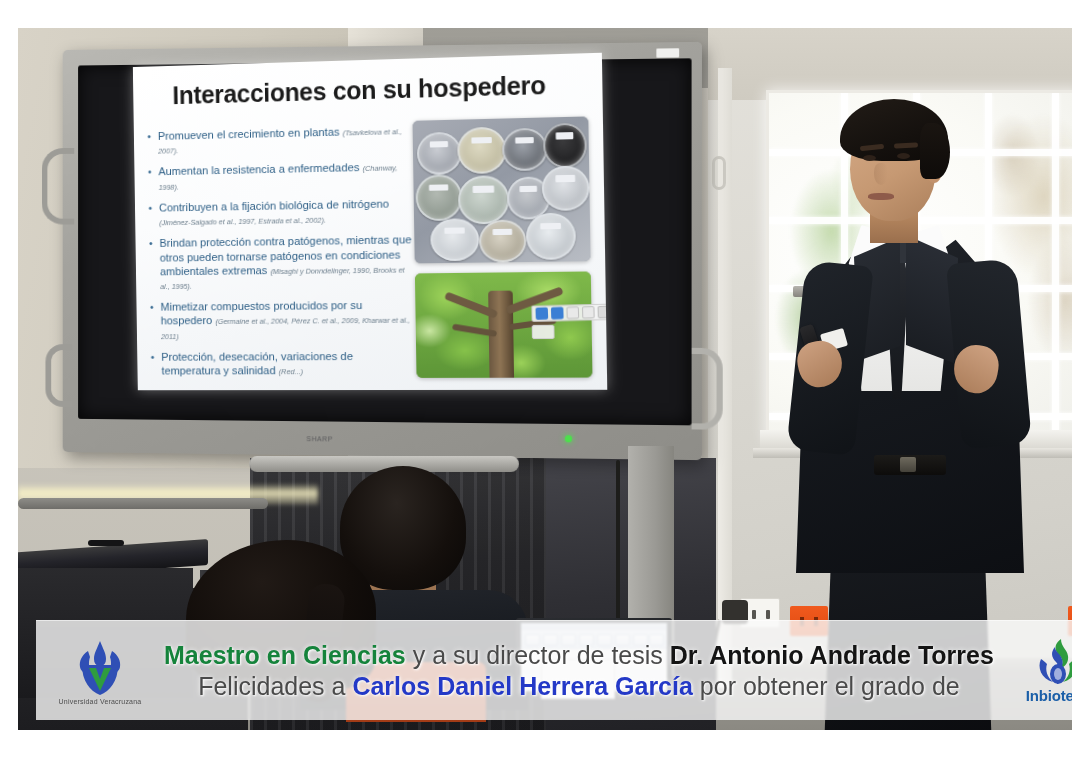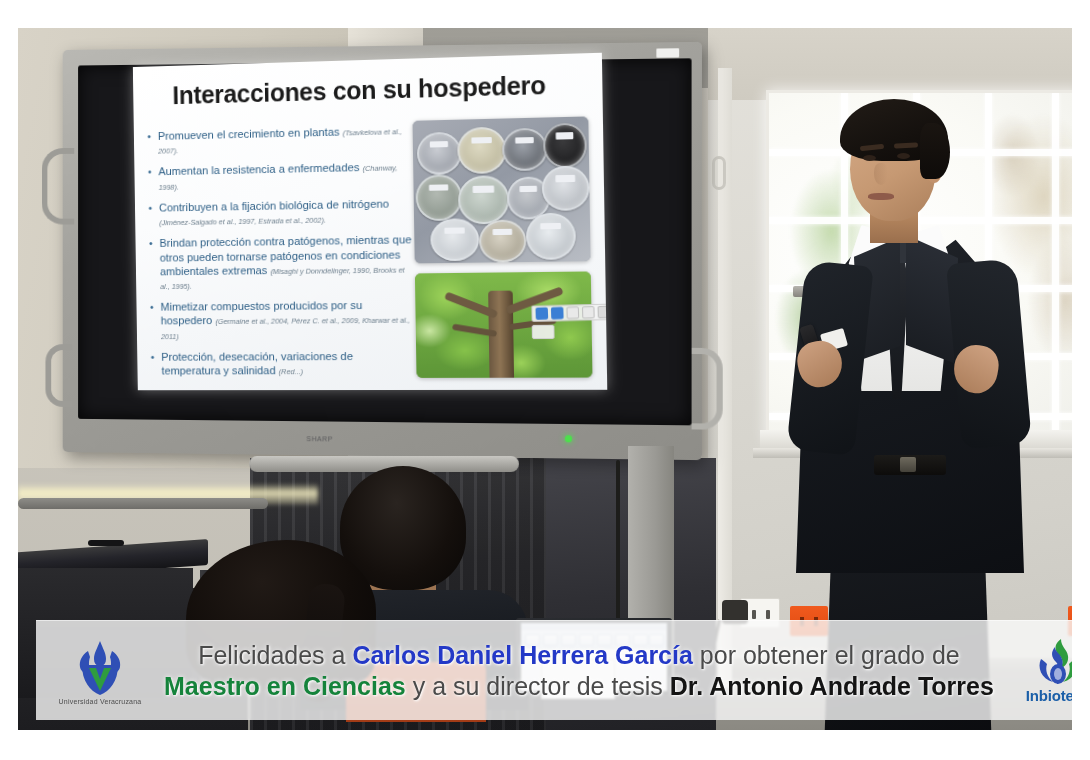--- a/index.html
+++ b/index.html
@@ -804,22 +804,22 @@
           <path d="M32 2 C29 10 26 14 26 20 C26 24 28 26 30 27 L34 27 C36 26 38 24 38 20 C38 14 35 10 32 2 Z" fill="#2f4fb5"></path>
           <path d="M20 12 C14 16 11 22 12 28 C13 33 18 36 24 34 C21 30 20 24 22 18 Z" fill="#2f4fb5"></path>
           <path d="M44 12 C50 16 53 22 52 28 C51 33 46 36 40 34 C43 30 44 24 42 18 Z" fill="#2f4fb5"></path>
           <path d="M14 26 C14 42 22 52 32 56 C42 52 50 42 50 26 Z" fill="#2f4fb5"></path>
           <path d="M21 29 L32 52 L43 29 L36 29 L32 40 L28 29 Z" fill="#2f9c3f"></path>
         </svg>
         <span class="uv-caption">Universidad Veracruzana</span>
       </div>
 
       <div class="banner-text">
+        <div class="bline bline2"><span class="t-green">Maestro en Ciencias</span><span class="t-dark"> y a su director de tesis </span><span class="t-black">Dr. Antonio Andrade Torres</span></div>
         <div class="bline bline1"><span class="t-dark">Felicidades a </span><span class="t-blue">Carlos Daniel Herrera García</span><span class="t-dark"> por obtener el grado de</span></div>
-        <div class="bline bline2"><span class="t-green">Maestro en Ciencias</span><span class="t-dark"> y a su director de tesis </span><span class="t-black">Dr. Antonio Andrade Torres</span></div>
       </div>
 
       <div class="logo-inb">
         <svg width="54" height="52" viewBox="0 0 54 52">
           <path d="M30 2 C22 8 24 14 28 18 C32 22 33 27 28 32 C33 31 38 26 37 19 C36 12 30 10 30 2 Z" fill="#2f9c3f"></path>
           <path d="M24 10 C19 16 21 21 25 25 C28 28 28 32 25 36 C30 34 33 28 31 22 C29 16 24 15 24 10 Z" fill="#2f4fb5"></path>
           <path d="M10 22 C6 30 10 42 22 45 C16 40 14 33 16 27 C14 25 12 23 10 22 Z" fill="#2f4fb5"></path>
           <path d="M44 22 C48 30 44 42 32 45 C38 40 40 33 38 27 C40 25 42 23 44 22 Z" fill="#2f9c3f"></path>
           <ellipse cx="27" cy="37" rx="8" ry="10" fill="#2f4fb5"></ellipse>
           <ellipse cx="27" cy="37" rx="4" ry="6" fill="#ffffff" opacity=".55"></ellipse>

